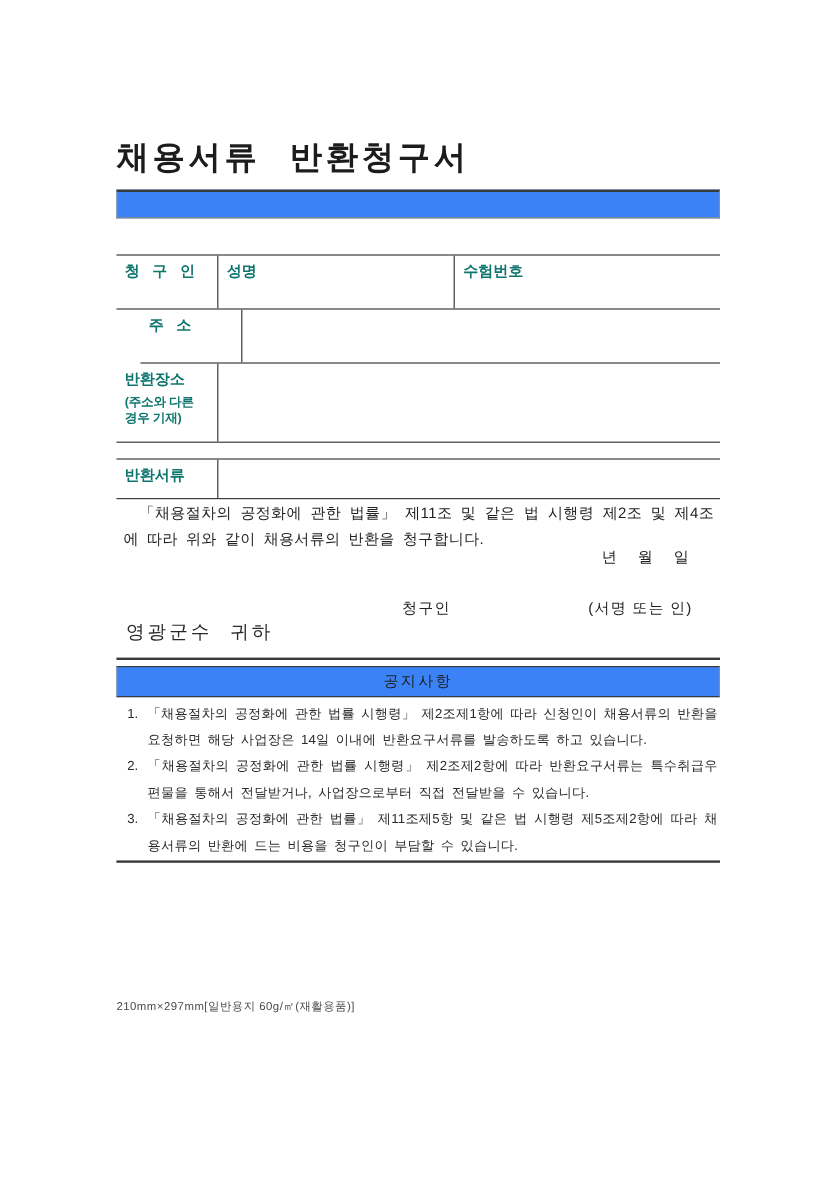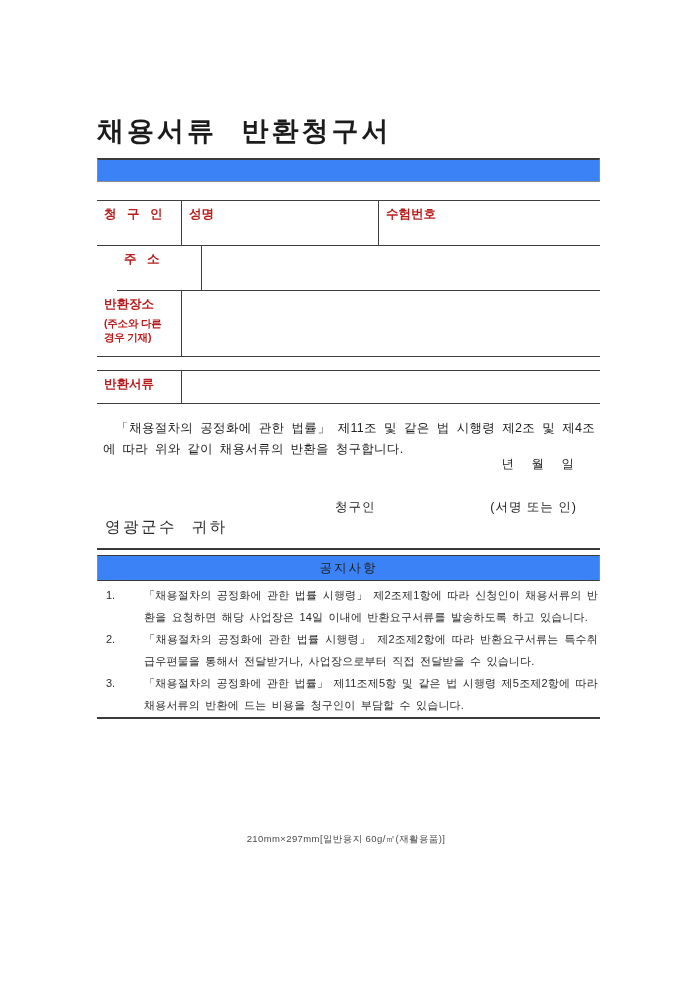--- a/index.html
+++ b/index.html
@@ -17,22 +17,22 @@
     font-size:27px; font-weight:bold;
     letter-spacing:3px; word-spacing:14px; color:#1c1c1c;
   }
   .bar { background:#3b82f6; box-sizing:border-box; }
   .top-bar {
     position:absolute; left:97px; top:158px; width:503px; height:24px;
     border:1px solid #8c8c8c; border-top:2px solid #3a3a3a;
   }
   
   .form-table {
-    position:absolute; left:97px; top:200px; width:503px;
-    font-size:12.5px; font-weight:bold; color:#b91c1c;
+    position:absolute; left:97px; top:212px; width:503px;
+    font-size:12.5px; font-weight:bold; color:#0f766e;
   }
   .row { display:flex; box-sizing:border-box; border-bottom:1px solid #3d3d3d; }
   .row1 { border-top:1px solid #3d3d3d; height:46px; }
   .row2 { height:45px;margin-left:20px; }
   .row3 { height:66px;gap:33px; }
   .row-gap { height:13px; border-bottom:none; }
   .row4 { border-top:1px solid #3d3d3d; height:34px;gap:28px; }
   .cell { box-sizing:border-box; padding:5px 7px; }
   .c-label { width:85px; flex:none; border-right:1px solid #3d3d3d; }
   .c-name  { width:197px; flex:none; border-right:1px solid #3d3d3d; }
@@ -64,24 +64,24 @@
   .hr-upper { top:548px; }
   .hr-lower { top:717px; }
   .notice-bar {
     position:absolute; left:97px; top:555px; width:503px; height:26px;
     border:1px solid #8c8c8c; border-top:1px solid #3a3a3a; border-bottom:1px solid #3a3a3a;
     text-align:center; font-size:12.5px; letter-spacing:2px; line-height:24px; color:#1f1f1f;
   }
   .notice-list { position:absolute; left:106px; top:584px; width:492px; font-size:11px; color:#2a2a2a; }
   .notice-item { display:flex; }
   .notice-item .num { width:17px; flex:none; line-height:22px; }
-  .notice-item .txt { flex:1; line-height:22px; text-align:justify; word-spacing:2px; letter-spacing:0.2px;margin-left:21px; }
+  .notice-item .txt { flex:1; line-height:22px; text-align:justify; word-spacing:2px; letter-spacing:0.2px; }
   .footer {
     position:absolute; left:97px; top:833px; width:498px;
-    text-align:center; font-size:9.5px; color:#4a4a4a; letter-spacing:0.4px;
+    text-align:left; font-size:9.5px; color:#4a4a4a; letter-spacing:0.4px;
   }
 </style>
 </head>
 <body>
 
 <div class="page">
 
   <div class="title">채용서류 반환청구서</div>
 
   <div class="bar top-bar"></div>

